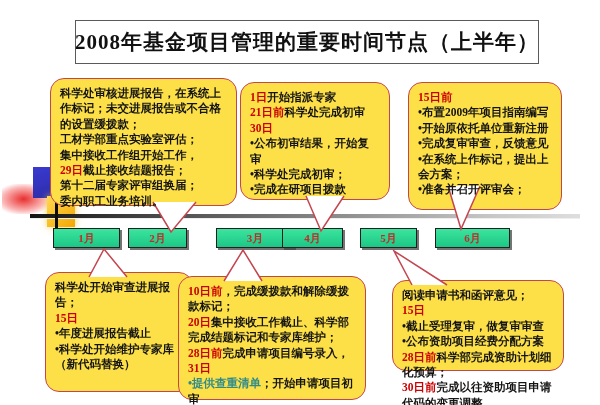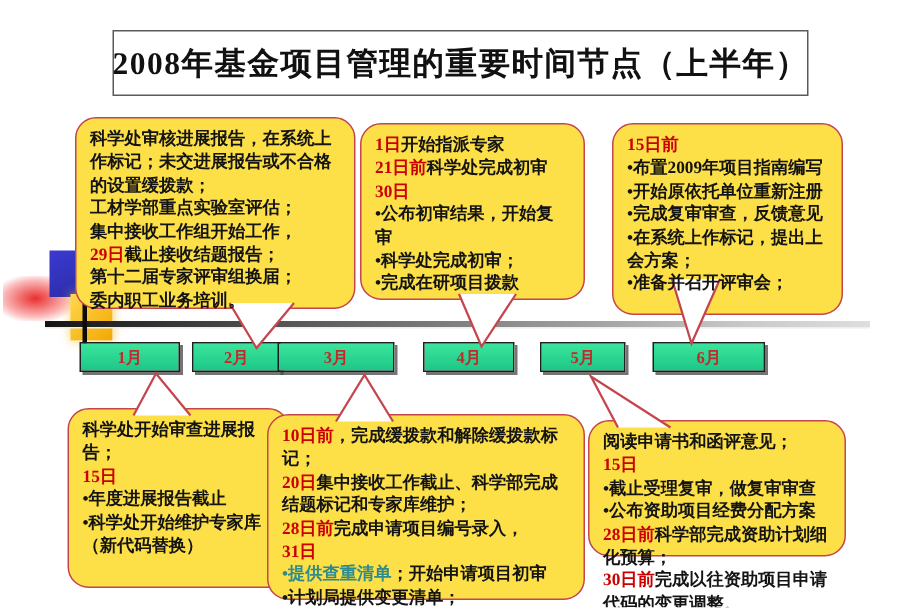--- a/index.html
+++ b/index.html
@@ -30,37 +30,37 @@
   .deco-vline{position:absolute;left:55px;top:163px;width:3px;height:66px;background:#0c0c0c;}
   
   .month{
     position:absolute;top:228px;height:20px;
     background:linear-gradient(180deg,#3ce49d,#1cc786);
     border:1px solid #1f1f1f;box-sizing:border-box;
     box-shadow:2px 2px 0 rgba(70,70,70,.75);
     display:flex;align-items:center;justify-content:center;
     font-size:11px;font-weight:bold;color:#c22a2a;
   }
-  .m1{left:53px;width:67px;} .m2{left:128px;width:59px;} .m3{left:185px;width:78px;}
+  .m1{left:53px;width:67px;} .m2{left:128px;width:59px;} .m3{left:216px;width:78px;}
   .m4{left:282px;width:61px;} .m5{left:360px;width:57px;} .m6{left:435px;width:75px;}
   
   .bubble{
     position:absolute;background:#fde047;border:1.5px solid #c5454e;border-radius:14px;
     box-sizing:border-box;padding:7px 9px;
     font-size:11.5px;line-height:1.34;font-weight:bold;color:#141414;
   }
   .bubble .txt{position:relative;z-index:10;}
   .ln{display:block;}
   .c-r{color:#cc0000;}
   .c-t{color:#2f8b8b;}
   .b-tl{left:50px;top:78px;width:187px;height:128px;}
   .b-tm{left:240px;top:82px;width:150px;height:118px;}
   .b-tr{left:408px;top:82px;width:154px;height:128px;}
   .b-bl{left:45px;top:272px;width:148px;height:120px;}
-  .b-bm{left:178px;top:276px;width:212px;height:124px;font-size:11.5px;}
+  .b-bm{left:178px;top:276px;width:188px;height:124px;font-size:11.5px;}
   .b-br{left:392px;top:280px;width:172px;height:91px;}
   .tails{position:absolute;left:0;top:0;width:600px;height:405px;z-index:6;pointer-events:none;}
   .tails path{fill:#ffffff;stroke:#c5454e;stroke-width:1.5;}
 </style>
 </head>
 <body>
 
 <div class="stage">
 
   <div class="title-box">

